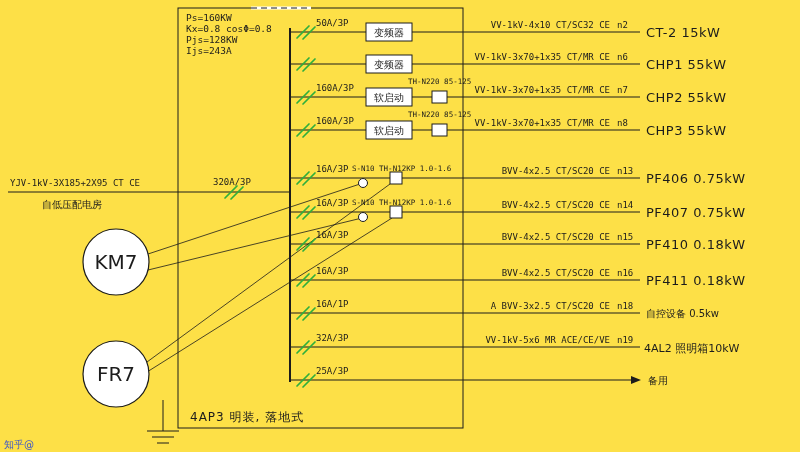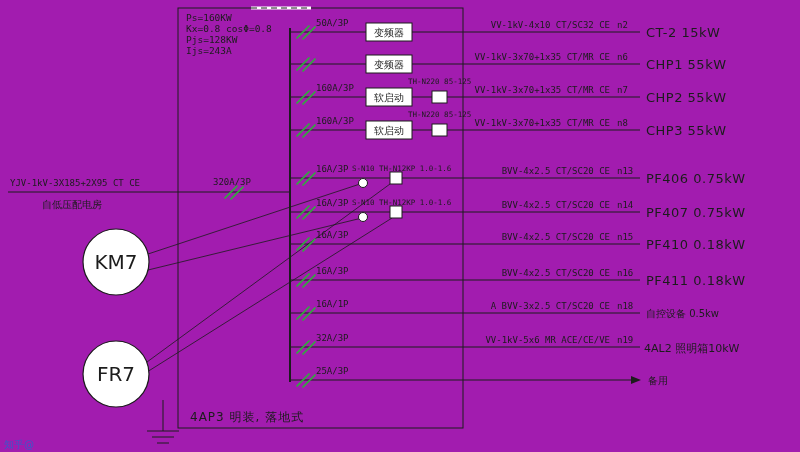--- a/index.html
+++ b/index.html
@@ -1,16 +1,16 @@
 <!DOCTYPE html>
 <html style="--brk: #2fae3c; --wm: #3c57c9;"><head>
 <meta charset="utf-8">
 <style>
   html,body{margin:0;padding:0;background:#fff;}
-  .stage{position:relative;width:800px;height:452px;background:#a21caf;overflow:hidden;
+  .stage{position:relative;width:800px;height:452px;background:#fde047;overflow:hidden;
          font-family:"DejaVu Sans",sans-serif;}
   svg text{fill:#1c1c1c;}
   .k{stroke:#1c1c1c;stroke-width:1;fill:none;}
   .brk{stroke:var(--brk,#2fae3c);stroke-width:1.7;fill:none;stroke-linecap:round;}
   .t9{font:9px "DejaVu Sans Mono",monospace;}
   .t8{font:7.5px "DejaVu Sans Mono",monospace;}
   .t10{font:10px "DejaVu Sans",sans-serif;}
   .info{font:9.5px "DejaVu Sans Mono",monospace;}
   .dev{font:10px "DejaVu Sans",sans-serif;}
   .lbl{font:12px "DejaVu Sans",sans-serif;letter-spacing:1px;}

